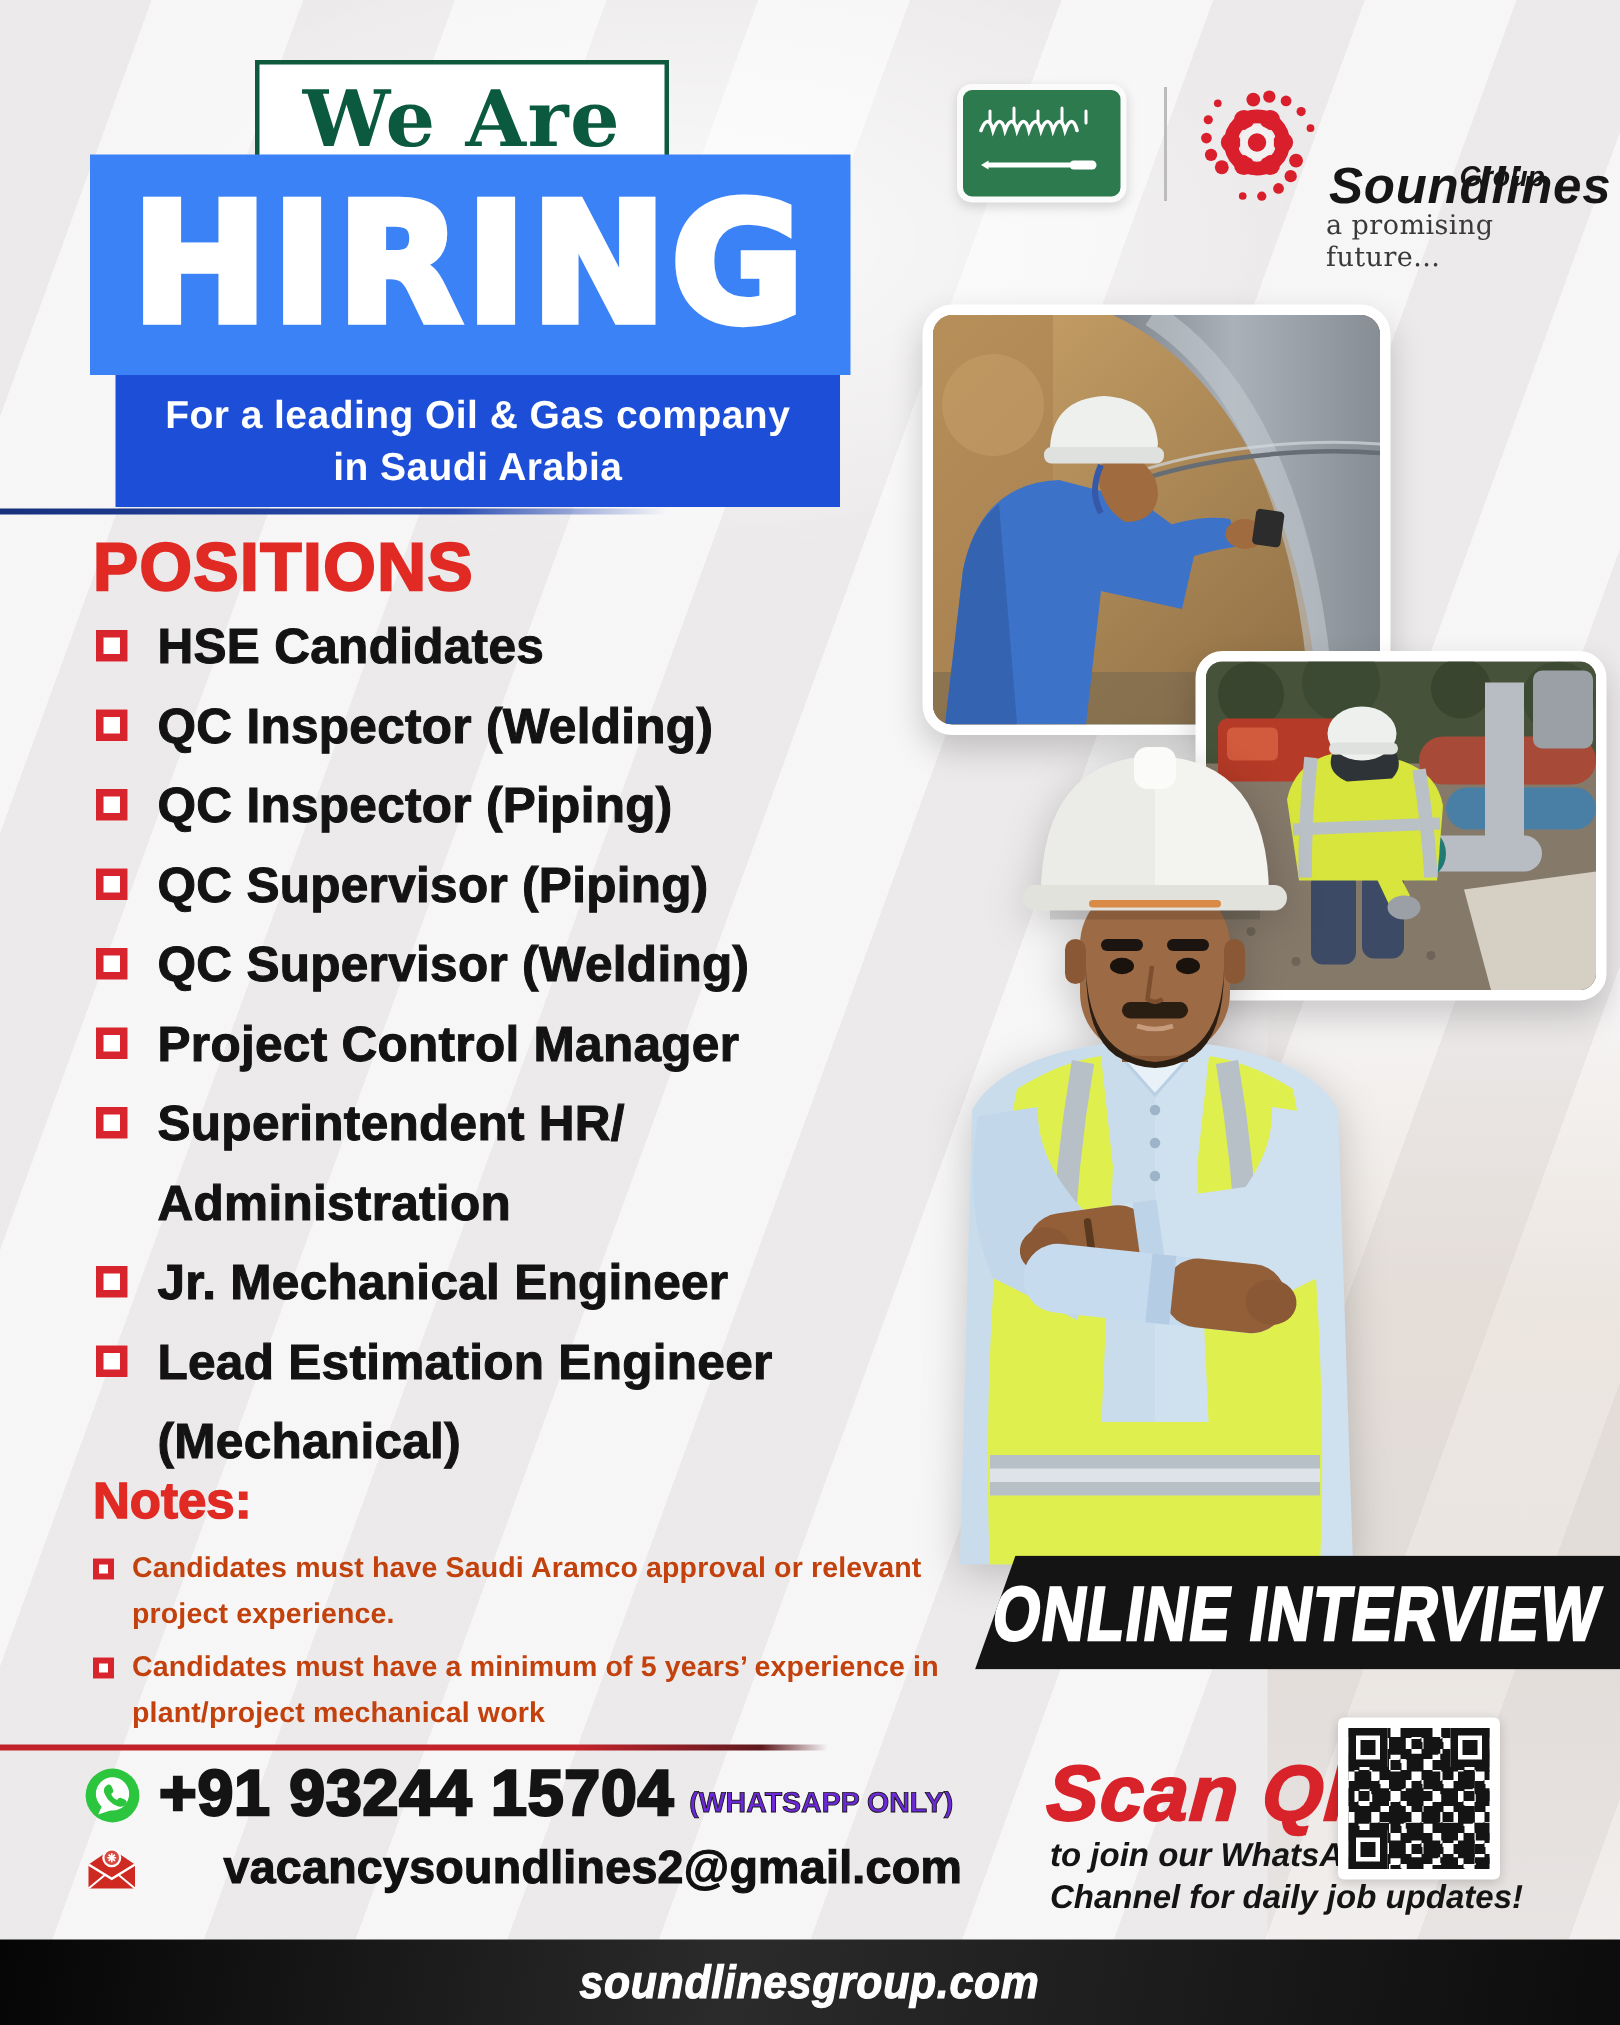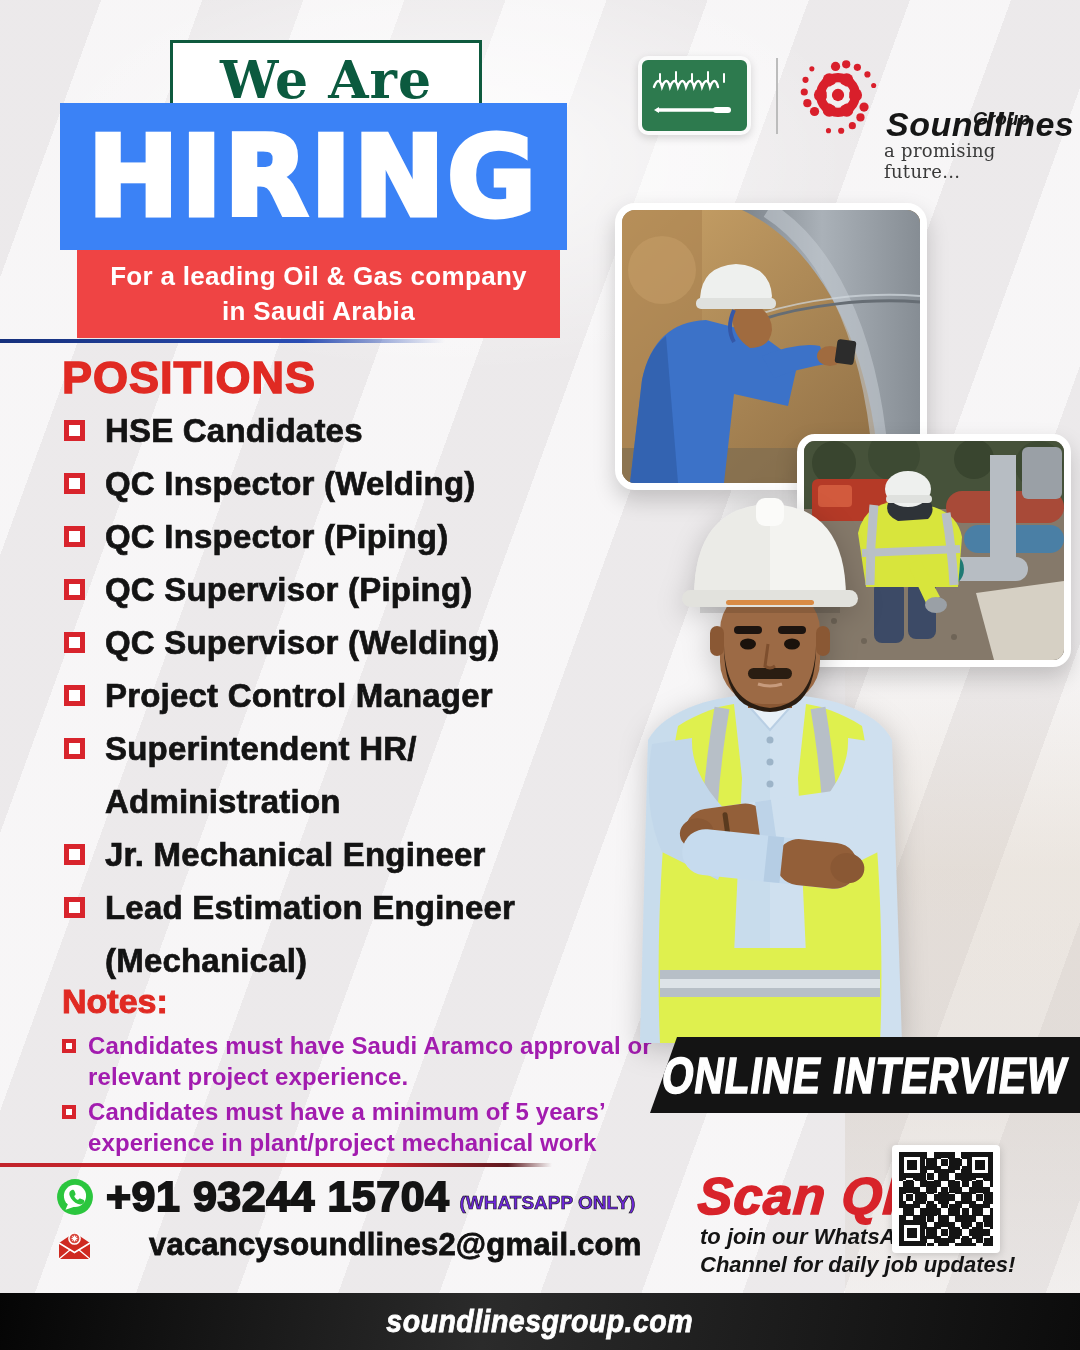--- a/index.html
+++ b/index.html
@@ -13,37 +13,37 @@
     background:
       radial-gradient(ellipse 600px 300px at 42% 12%, rgba(255,255,255,.8), rgba(255,255,255,0) 70%),
       repeating-linear-gradient(110deg, rgba(226,223,225,.38) 0 95px, rgba(250,249,250,.65) 95px 190px);
   }
   .bg-faint-right{
     position:absolute;right:0;top:640px;width:235px;height:655px;
     background:linear-gradient(180deg, rgba(213,198,180,0) 0%, rgba(208,192,170,.30) 35%, rgba(199,186,170,.28) 70%, rgba(199,186,170,.12) 100%);
   }
   
   .we-are-box{
-    position:absolute;left:170px;top:40px;width:312px;height:78px;
+    position:absolute;left:170px;top:40px;width:276px;height:78px;
     background:#ffffff;border:3px solid #0e5a3e;box-sizing:border-box;
     display:flex;align-items:center;justify-content:center;z-index:1;
   }
   .we-are-box span{
     font-family:"DejaVu Serif",serif;font-weight:bold;font-size:52px;color:#0b5a3f;letter-spacing:1px;
   }
   .hiring-box{
     position:absolute;left:60px;top:103px;width:507px;height:147px;background:#3b82f6;z-index:2;
     display:flex;align-items:center;justify-content:center;
   }
   .hiring-box span{
     font-family:"DejaVu Sans",sans-serif;font-weight:bold;font-size:108px;color:#ffffff;
     letter-spacing:3px;-webkit-text-stroke:5px #ffffff;line-height:1;transform:scaleY(1.02);
   }
   .green-box{
-    position:absolute;left:77px;top:250px;width:483px;height:88px;background:#ef4444;z-index:1;
+    position:absolute;left:77px;top:250px;width:483px;height:88px;background:#1d4ed8;z-index:1;
     display:flex;flex-direction:column;align-items:center;justify-content:center;
   }
   .green-box div{color:#fff;font-weight:bold;font-size:26px;line-height:1.35;letter-spacing:.3px;}
   .blue-line{
     position:absolute;left:0;top:339px;width:445px;height:4px;
     background:linear-gradient(90deg,#16307c 0%,#2a4db4 68%,rgba(42,77,180,0) 100%);
   }
   
   .flag{
     position:absolute;left:638px;top:56px;width:113px;height:79px;border-radius:10px;
@@ -73,21 +73,21 @@
     -webkit-text-stroke:.7px #131313;letter-spacing:.2px;
   }
   
   .notes-heading{
     position:absolute;left:62px;top:982px;font-size:34px;font-weight:bold;color:#e02a23;
     -webkit-text-stroke:1px #e02a23;
   }
   .notes-list{position:absolute;left:62px;top:1030px;width:600px;}
   .note-item{display:flex;align-items:flex-start;margin-bottom:4px;}
   .note-bullet{flex:0 0 auto;width:14px;height:14px;border:4px solid #d8242c;background:#fff;box-sizing:border-box;margin:9px 12px 0 0;}
-  .note-text{font-size:24px;font-weight:bold;color:#a21caf;line-height:31px;max-width:575px;letter-spacing:.1px;}
+  .note-text{font-size:19px;font-weight:bold;color:#c2410c;line-height:31px;max-width:575px;letter-spacing:.1px;}
   
   .red-line{
     position:absolute;left:0;top:1163px;width:552px;height:4px;
     background:linear-gradient(90deg,#c2232b 0%,#c2232b 70%,#5e1a1f 92%,rgba(94,26,31,0) 100%);
   }
   .contact-phone-row{position:absolute;left:56px;top:1172px;display:flex;align-items:center;}
   .wa-icon{flex:0 0 auto;width:38px;height:38px;margin-right:12px;}
   .phone-number{font-size:43px;font-weight:bold;color:#141414;-webkit-text-stroke:1.8px #141414;letter-spacing:.5px;}
   .phone-qualifier{font-size:19px;font-weight:bold;color:#6d28d9;margin:12px 0 0 10px;-webkit-text-stroke:.6px #141414;}
   .contact-email-row{position:absolute;left:56px;top:1227px;display:flex;align-items:center;gap:44px;}

